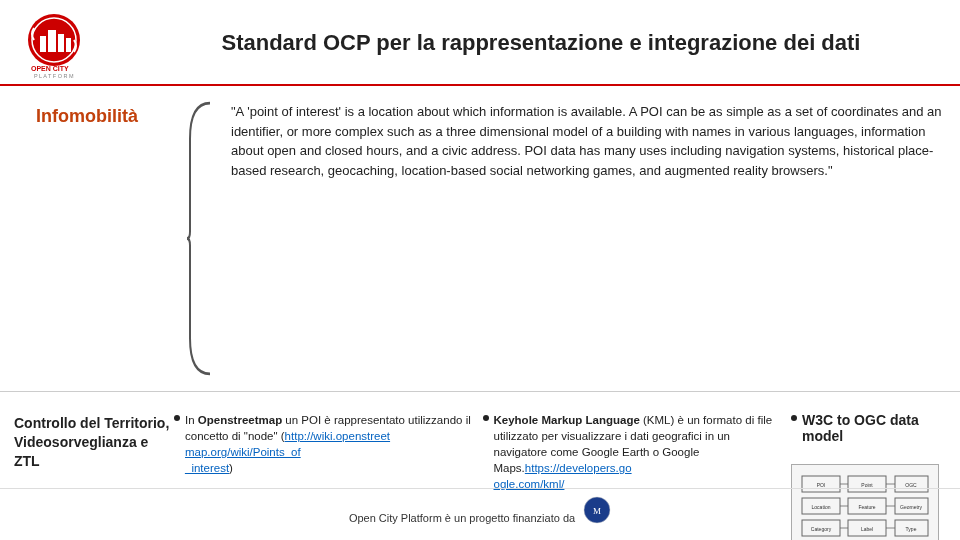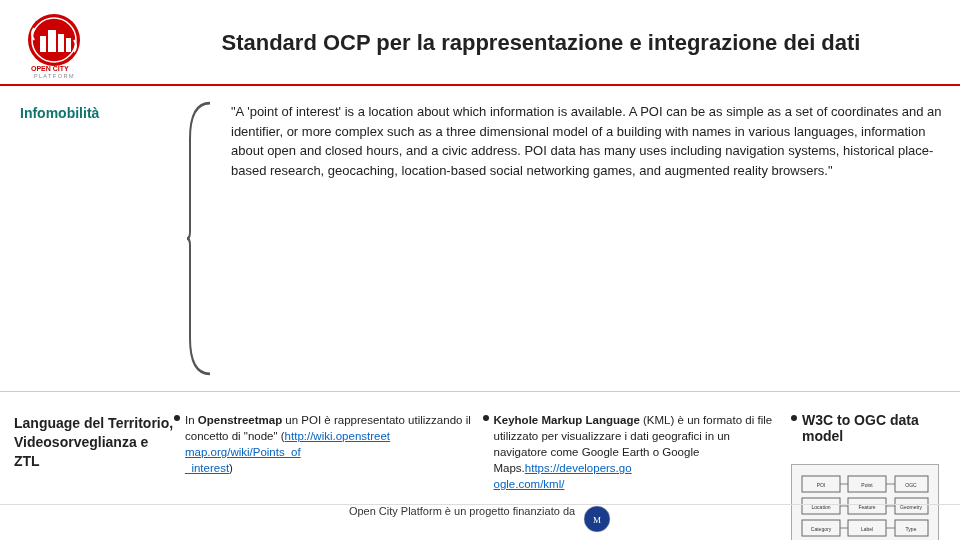--- a/index.html
+++ b/index.html
@@ -45,25 +45,26 @@
     .sidebar {
       width: 185px;
       flex-shrink: 0;
       padding: 18px 12px 12px 20px;
       display: flex;
       flex-direction: column;
       justify-content: flex-start;
       gap: 0;
     }
     .sidebar-item {
-      font-size: 14px;
+      font-size: 18px;
       font-weight: bold;
-      color: #0f766e;
+      color: #c2410c;
       line-height: 1.35;
       margin-bottom: 28px;
+      margin-left: 16px;
     }
 
     
     .brace-area {
       width: 40px;
       flex-shrink: 0;
       display: flex;
       align-items: stretch;
       padding: 10px 0;
     }
@@ -156,27 +157,27 @@
     .w3c-label {
       font-size: 14px;
       font-weight: bold;
       color: #222;
       margin-bottom: 16px;
     }
 
     
     .footer {
       position: absolute;
-      bottom: 0;
+      bottom: 16px;
       left: 0;
       right: 0;
       height: 36px;
       border-top: 1px solid #ddd;
       display: flex;
-      align-items: flex-start;
+      align-items: flex-end;
       justify-content: center;
       font-size: 11px;
       color: #333;
       gap: 8px;
       padding: 0 20px;
     }
     .footer-logo {
       width: 28px;
       height: 28px;
     }
@@ -241,21 +242,21 @@
     </div>
 
     <div class="content-right">
       <div class="content-top-text">"A 'point of interest' is a location about which information is available. A POI can be as simple as a set of coordinates and an identifier, or more complex such as a three dimensional model of a building with names in various languages, information about open and closed hours, and a civic address. POI data has many uses including navigation systems, historical place-based research, geocaching, location-based social networking games, and augmented reality browsers."</div>
     </div>
   </div>
 
   <div class="lower-section">
     <div class="bottom-row">
 
-      <div class="bottom-left-label">Language del Territorio, Videosorveglianza e ZTL</div>
+      <div class="bottom-left-label">Controllo del Territorio, Videosorveglianza e ZTL</div>
 
       <div class="bottom-cols">
 
         <div class="bottom-col">
           <div class="bullet-item">
             <span class="bullet"></span>
             <span>
               In <strong>Openstreetmap</strong> un POI è rappresentato utilizzando il concetto di "node"
               (<a href="#">http://wiki.openstreet<br>map.org/wiki/Points_of<br>_interest</a>)
             </span>

